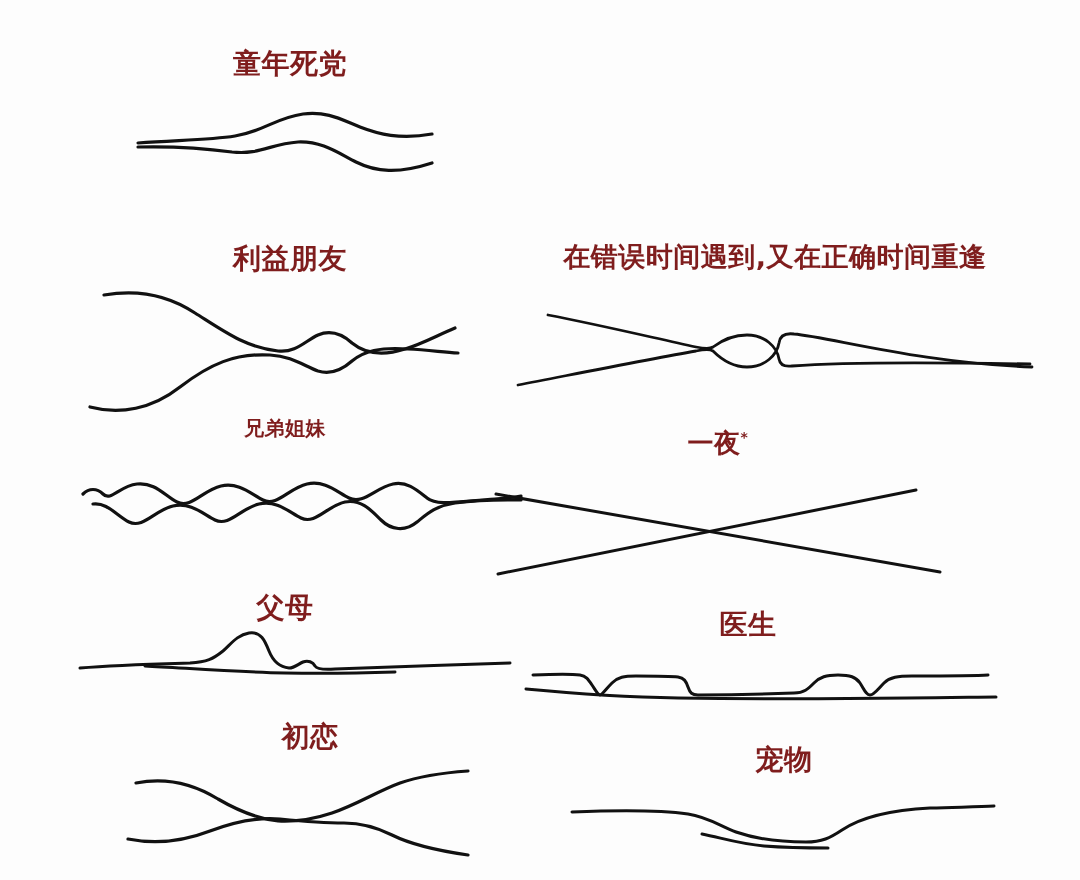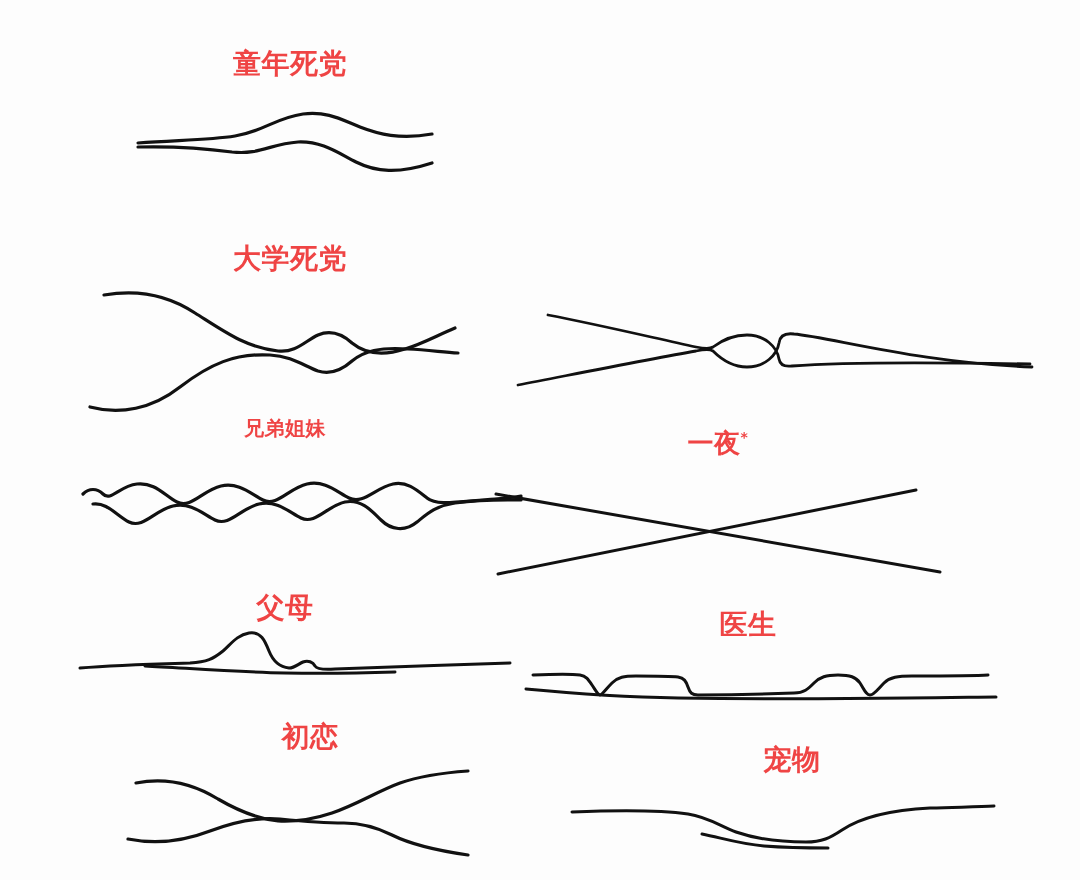--- a/index.html
+++ b/index.html
@@ -19,21 +19,21 @@
     inset: 0;
     width: 1080px;
     height: 880px;
   }
   .panel {
     position: absolute;
   }
   .panel-label {
     position: absolute;
     font-weight: bold;
-    color: #ef4444;
+    color: #7f1d1d;
     white-space: nowrap;
     letter-spacing: 0.5px;
     text-align: center;
     line-height: 1;
     font-family: "DejaVu Sans", "Liberation Sans", sans-serif;
     -webkit-font-smoothing: antialiased;
   }
   .panel-figure {
     position: absolute;
     display: block;
@@ -58,28 +58,29 @@
   <div class="panel" style="left:60px; top:20px; width:460px; height:180px;">
     <div class="panel-label" style="left:0; top:30px; width:460px; font-size:28px;">童年死党</div>
     <svg class="panel-figure" style="left:0; top:80px;" width="460" height="100" viewBox="0 0 460 100">
       <path class="ink" stroke-width="3.2" d="M78,43 C120,40 150,40 175,36 C205,31 215,18 243,14 C268,11 282,20 300,27 C318,34 340,40 372,34"></path>
       <path class="ink" stroke-width="3.2" d="M78,47 C120,46 150,49 172,52 C200,55 210,44 238,42 C262,41 278,53 296,62 C316,72 338,74 372,63"></path>
     </svg>
   </div>
 
 
   <div class="panel" style="left:60px; top:225px; width:470px; height:180px;">
-    <div class="panel-label" style="left:0; top:20px; width:460px; font-size:28px;">大学死党</div>
+    <div class="panel-label" style="left:0; top:20px; width:460px; font-size:28px;">利益朋友</div>
     <svg class="panel-figure" style="left:0; top:62px;" width="470" height="128" viewBox="0 0 470 128">
       <path class="ink" stroke-width="3.2" d="M44,8 C78,2 108,8 135,26 C165,45 185,60 218,64 C236,66 245,54 258,48 C270,43 282,47 292,56 C303,65 320,70 345,62 C362,57 378,48 395,41"></path>
       <path class="ink" stroke-width="3.2" d="M30,120 C60,128 92,122 120,100 C150,77 175,66 210,68 C232,69 244,79 258,84 C271,88 283,82 292,74 C304,64 320,60 348,62 C368,63 382,65 398,66"></path>
     </svg>
   </div>
 
   <div class="panel" style="left:500px; top:225px; width:560px; height:180px;">
+    <div class="panel-label" style="left:0; top:18px; width:550px; font-size:27px;">在错误时间遇到,又在正确时间重逢</div>
     <svg class="panel-figure" style="left:0; top:62px;" width="560" height="120" viewBox="0 0 560 120">
       <path class="ink" stroke-width="2.8" d="M48,28 C100,38 150,50 196,60 C206,62 210,62 213,60 C221,54 232,48 247,48 C265,48 277,60 279,72 C280,78 284,80 292,79 C330,76 420,75 530,77"></path>
       <path class="ink" stroke-width="2.8" d="M18,98 C80,86 150,72 196,64 C206,62 210,62 213,64 C221,72 232,80 247,80 C265,80 277,68 279,56 C280,48 286,46 294,47 C330,50 420,76 532,80"></path>
     </svg>
   </div>
 
   <div class="panel" style="left:55px; top:410px; width:470px; height:160px;">
     <div class="panel-label" style="left:0; top:8px; width:460px; font-size:20px;">兄弟姐妹</div>
     <svg class="panel-figure" style="left:0; top:52px;" width="470" height="92" viewBox="0 0 470 92">
       <path class="ink" stroke-width="3.2" d="M28,32 C34,26 42,26 48,32 C56,40 64,24 82,22 C100,20 110,34 122,40 C136,47 148,28 166,24 C184,20 196,32 208,38 C222,45 234,26 252,22 C270,18 282,30 294,36 C308,43 320,26 338,22 C352,19 362,28 372,36 C382,44 400,40 440,37 C452,36 460,35 466,34"></path>
@@ -113,20 +114,20 @@
 
   <div class="panel" style="left:100px; top:715px; width:440px; height:160px;">
     <div class="panel-label" style="left:0; top:8px; width:420px; font-size:28px;">初恋</div>
     <svg class="panel-figure" style="left:0; top:46px;" width="440" height="100" viewBox="0 0 440 100">
       <path class="ink" stroke-width="3.2" d="M36,22 C66,16 92,22 118,38 C142,52 160,58 178,60 C196,61 214,58 232,52 C256,44 278,30 300,22 C320,15 340,12 368,10"></path>
       <path class="ink" stroke-width="3.2" d="M28,78 C58,84 84,80 110,70 C136,60 158,56 180,58 C200,60 220,62 244,62 C262,62 276,66 292,74 C312,84 340,90 368,94"></path>
     </svg>
   </div>
 
   <div class="panel" style="left:550px; top:740px; width:470px; height:140px;">
-    <div class="panel-label" style="left:12px; top:6px; width:460px; font-size:28px;">宠物</div>
+    <div class="panel-label" style="left:4px; top:6px; width:460px; font-size:28px;">宠物</div>
     <svg class="panel-figure" style="left:0; top:48px;" width="470" height="80" viewBox="0 0 470 80">
       <path class="ink" stroke-width="3" d="M22,24 C70,22 110,22 138,26 C158,29 170,38 186,44 C206,51 230,54 256,54 C272,54 280,50 292,42 C310,30 340,22 380,20 C410,19 430,19 444,18"></path>
       <path class="ink" stroke-width="3" d="M152,46 C172,50 190,56 214,58 C240,60 260,60 278,60"></path>
     </svg>
   </div>
 
 </div>
 
 </body></html>

